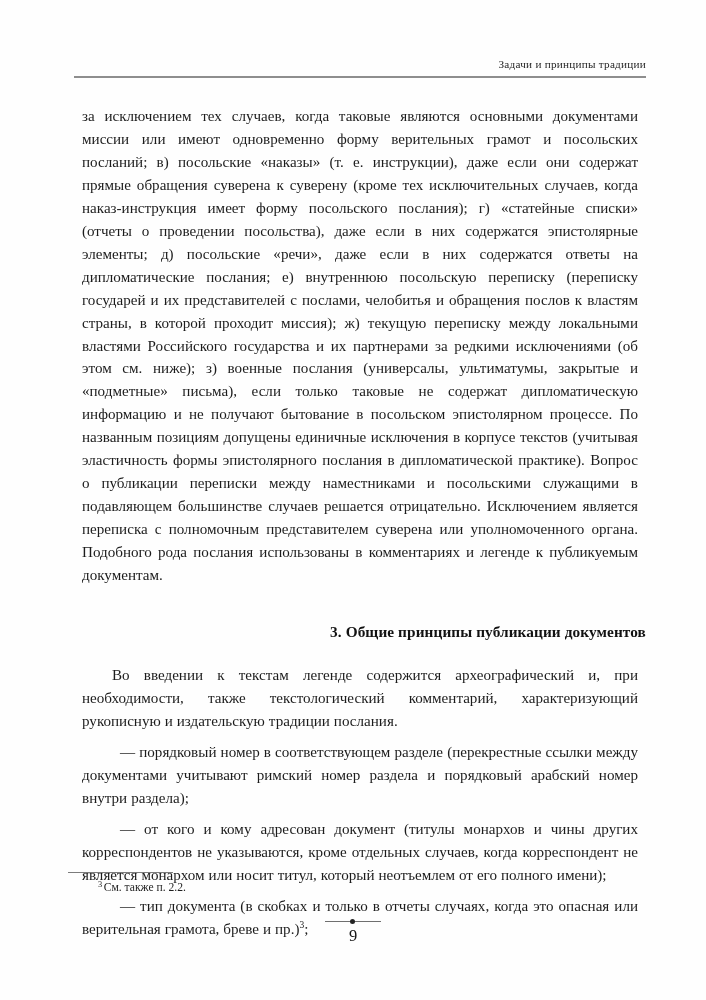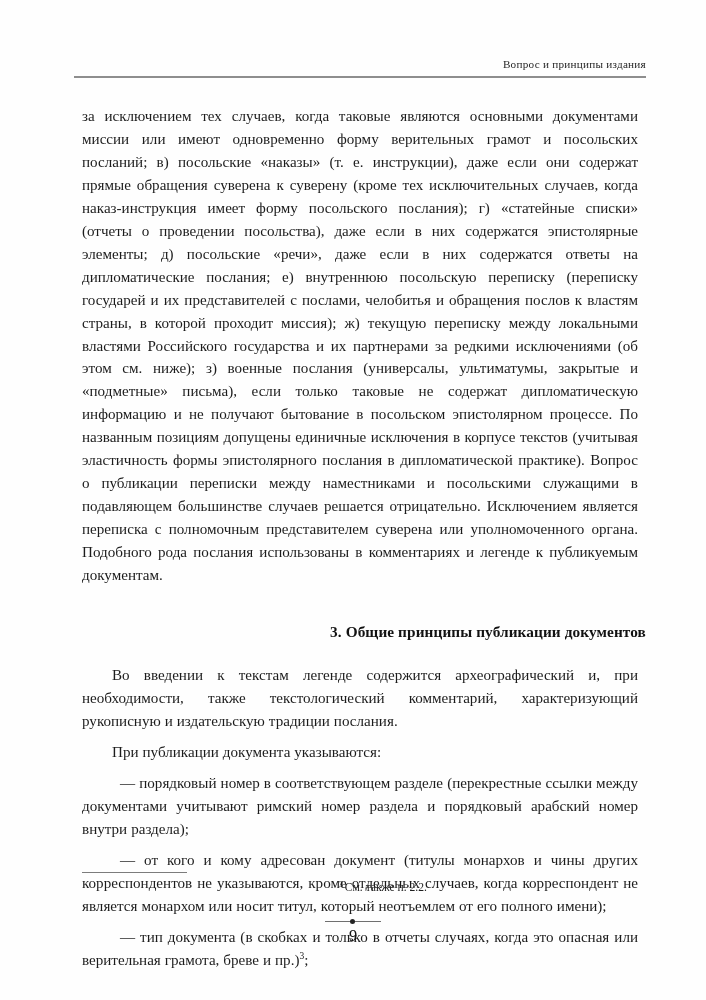--- a/index.html
+++ b/index.html
@@ -90,24 +90,23 @@
 
   sup.fn-ref {
     font-size: 9.5px;
     vertical-align: super;
     line-height: 0;
   }
 
   
   .footnote-block {
     position: absolute;
-    left: 82px;
+    left: 68px;
     top: 872px;
     width: 572px;
-    text-align: center;
   }
   .footnote-rule {
     width: 105px;
     height: 1.4px;
     background: #7c7c7c;
   }
   .footnote-text {
     margin: 0;
     padding-top: 7px;
     padding-left: 30px;
@@ -160,33 +159,32 @@
     line-height: 20px;
     color: #151515;
   }
 </style>
 </head>
 <body>
 
 <div class="page">
 
   <div class="running-head">
-    <div class="running-head-text">Вопрос и принципы издания</div>
+    <div class="running-head-text">Задачи и принципы традиции</div>
     <div class="running-head-rule"></div>
   </div>
 
   <div class="column">
 
     <p class="body first">за исключением тех случаев, когда таковые являются основными документами миссии или имеют одновременно форму верительных грамот и посольских посланий; в) посольские «наказы» (т. е. инструкции), даже если они содержат прямые обращения суверена к суверену (кроме тех исключительных случаев, когда наказ-инструкция имеет форму посольского послания); г) «статейные списки» (отчеты о проведении посольства), даже если в них содержатся эпистолярные элементы; д) посольские «речи», даже если в них содержатся ответы на дипломатические послания; е) внутреннюю посольскую переписку (переписку государей и их представителей с послами, челобитья и обращения послов к властям страны, в которой проходит миссия); ж) текущую переписку между локальными властями Российского государства и их партнерами за редкими исключениями (об этом см. ниже); з) военные послания (универсалы, ультиматумы, закрытые и «подметные» письма), если только таковые не содержат дипломатическую информацию и не получают бытование в посольском эпистолярном процессе. По названным позициям допущены единичные исключения в корпусе текстов (учитывая эластичность формы эпистолярного послания в дипломатической практике). Вопрос о публикации переписки между наместниками и посольскими служащими в подавляющем большинстве случаев решается отрицательно. Исключением является переписка с полномочным представителем суверена или уполномоченного органа. Подобного рода послания использованы в комментариях и легенде к публикуемым документам.</p>
 
     <h2 class="section-heading">3. Общие принципы публикации документов</h2>
 
     <p class="body indent">Во введении к текстам легенде содержится археографический и, при необходимости, также текстологический комментарий, характеризующий рукописную и издательскую традиции послания.</p>
 
-    <p class="body indent">При публикации документа указываются:</p>
 
     <p class="body dash-item">— порядковый номер в соответствующем разделе (перекрестные ссылки между документами учитывают римский номер раздела и порядковый арабский номер внутри раздела);</p>
 
     <p class="body dash-item">— от кого и кому адресован документ (титулы монархов и чины других корреспондентов не указываются, кроме отдельных случаев, когда корреспондент не является монархом или носит титул, который неотъемлем от его полного имени);</p>
 
     <p class="body dash-item"><span>— тип документа (в скобках и только в отчеты случаях, когда это опасная или верительная грамота, бреве и пр.)</span><sup class="fn-ref">3</sup><span>;</span></p>
 
   </div>
 
   <div class="footnote-block">

